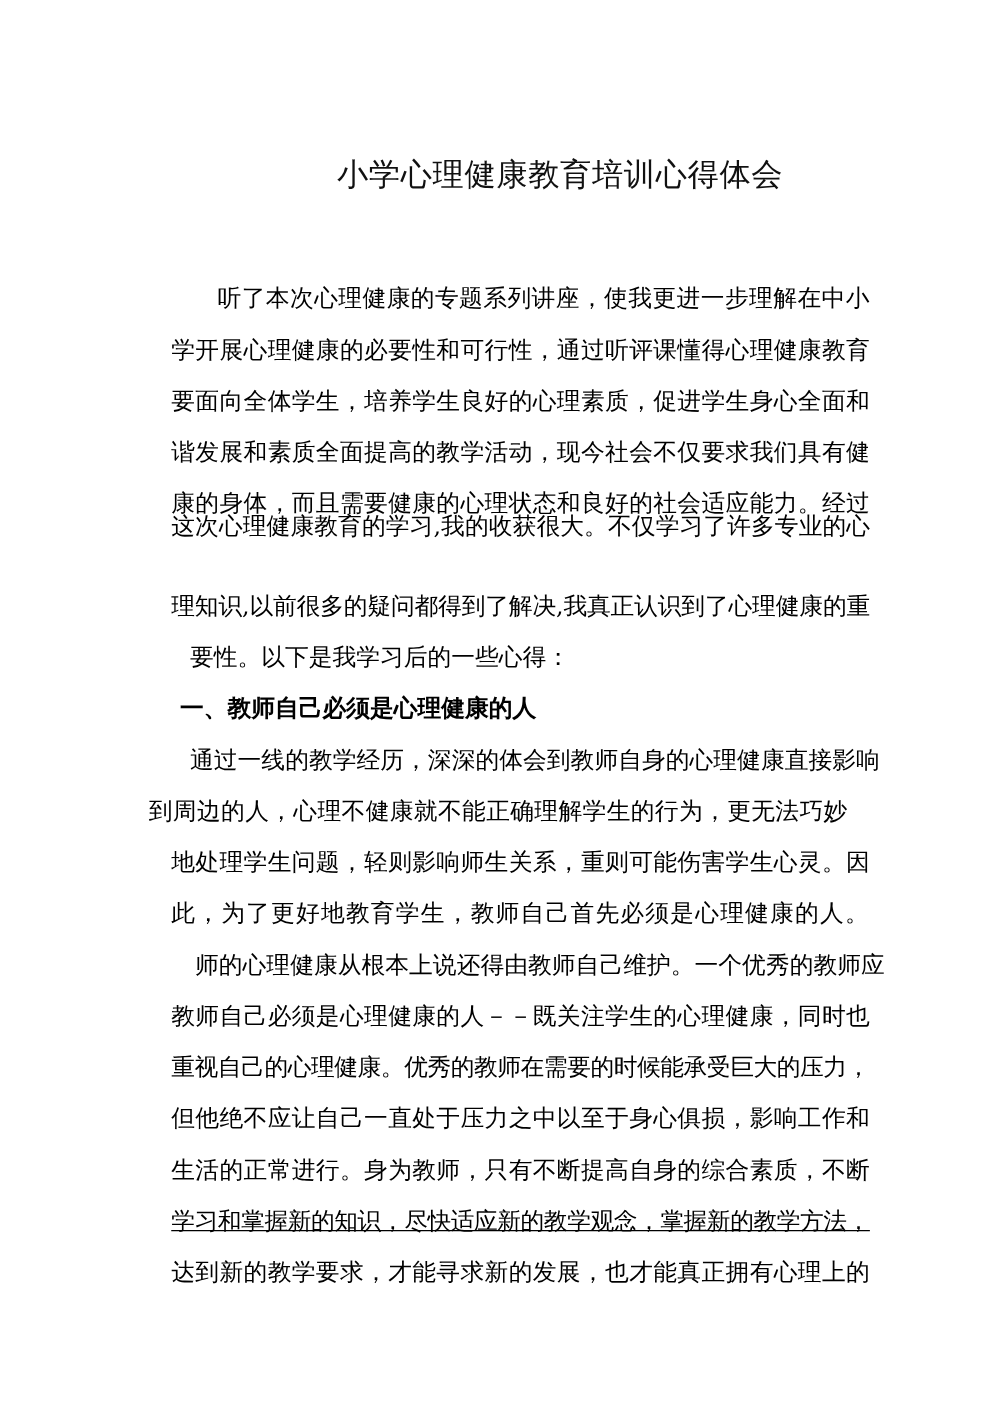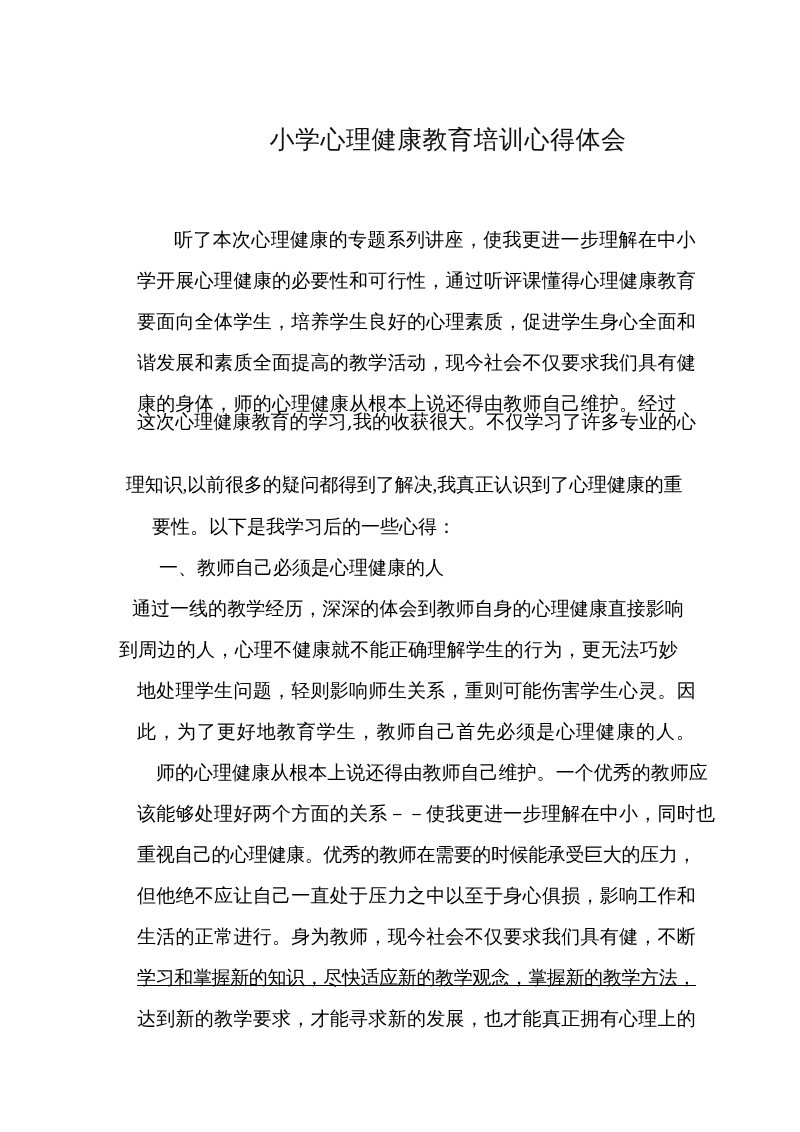--- a/index.html
+++ b/index.html
@@ -48,30 +48,30 @@
 </head>
 <body>
 
 <div class="page">
   <h1 class="title">小学心理健康教育培训心得体会</h1>
   <div id="body-lines">
       <p class="line" style="left: 158px; top: 210px; width: auto; letter-spacing: 0.33px;">听了本次心理健康的专题系列讲座，使我更进一步理解在中小</p>
       <p class="line" style="left: 121px; top: 251px; width: auto; letter-spacing: 0.28px;">学开展心理健康的必要性和可行性，通过听评课懂得心理健康教育</p>
       <p class="line" style="left: 121px; top: 292px; width: auto; letter-spacing: 0.28px;">要面向全体学生，培养学生良好的心理素质，促进学生身心全面和</p>
       <p class="line" style="left: 121px; top: 333px; width: auto; letter-spacing: 0.28px;">谐发展和素质全面提高的教学活动，现今社会不仅要求我们具有健</p>
-      <p class="line" style="left: 121px; top: 374px; width: auto; letter-spacing: 0.28px;">康的身体，师的心理健康从根本上说还得由教师自己维护。经过</p>
+      <p class="line" style="left: 121px; top: 374px; width: auto; letter-spacing: 0.28px;">康的身体，而且需要健康的心理状态和良好的社会适应能力。经过</p>
       <p class="line" style="left: 121px; top: 392px; width: auto; letter-spacing: 0.07px;">这次心理健康教育的学习,我的收获很大。不仅学习了许多专业的心</p>
-      <p class="line" style="left: 110px; top: 456px; width: auto; letter-spacing: -0.13px; font-family: Liberation Serif, serif;">理知识,以前很多的疑问都得到了解决,我真正认识到了心理健康的重</p>
+      <p class="line" style="left: 121px; top: 456px; width: auto; letter-spacing: -0.13px;">理知识,以前很多的疑问都得到了解决,我真正认识到了心理健康的重</p>
       <p class="line" style="left: 136px; top: 497px;">要性。以下是我学习后的一些心得：</p>
-      <p class="line" style="left: 143px; top: 538px;">一、教师自己必须是心理健康的人</p>
-      <p class="line" style="left: 116px; top: 579px; width: auto; letter-spacing: 0.03px;">通过一线的教学经历，深深的体会到教师自身的心理健康直接影响</p>
+      <p class="line" style="left: 128px; top: 538px; font-weight: bold;">一、教师自己必须是心理健康的人</p>
+      <p class="line" style="left: 136px; top: 579px; width: auto; letter-spacing: 0.03px;">通过一线的教学经历，深深的体会到教师自身的心理健康直接影响</p>
       <p class="line" style="left: 103px; top: 620px; width: auto; letter-spacing: 0.28px;">到周边的人，心理不健康就不能正确理解学生的行为，更无法巧妙</p>
       <p class="line" style="left: 121px; top: 661px; width: auto; letter-spacing: 0.28px;">地处理学生问题，轻则影响师生关系，重则可能伤害学生心灵。因</p>
       <p class="line" style="left: 121px; top: 702px; width: auto; letter-spacing: 0.96px;">此，为了更好地教育学生，教师自己首先必须是心理健康的人。</p>
       <p class="line" style="left: 140px; top: 743px; width: auto; letter-spacing: 0.03px;">师的心理健康从根本上说还得由教师自己维护。一个优秀的教师应</p>
-      <p class="line" style="left: 121px; top: 784px; width: auto; letter-spacing: 0.28px;">该能够处理好两个方面的关系－－使我更进一步理解在中小，同时也</p>
+      <p class="line" style="left: 121px; top: 784px; width: auto; letter-spacing: 0.28px;">教师自己必须是心理健康的人－－既关注学生的心理健康，同时也</p>
       <p class="line" style="left: 121px; top: 825px; width: auto; letter-spacing: -0.37px; text-align: center;">重视自己的心理健康。优秀的教师在需要的时候能承受巨大的压力，</p>
       <p class="line" style="left: 121px; top: 866px; width: auto; letter-spacing: 0.28px;">但他绝不应让自己一直处于压力之中以至于身心俱损，影响工作和</p>
-      <p class="line" style="left: 121px; top: 907px; width: auto; letter-spacing: 0.28px;">生活的正常进行。身为教师，现今社会不仅要求我们具有健，不断</p>
+      <p class="line" style="left: 121px; top: 907px; width: auto; letter-spacing: 0.28px;">生活的正常进行。身为教师，只有不断提高自身的综合素质，不断</p>
       <p class="line" style="left: 121px; top: 948px; width: auto; letter-spacing: -0.37px; text-decoration: underline;">学习和掌握新的知识，尽快适应新的教学观念，掌握新的教学方法，</p>
       <p class="line" style="left: 121px; top: 989px; width: auto; letter-spacing: 0.28px;">达到新的教学要求，才能寻求新的发展，也才能真正拥有心理上的</p>
     </div>
 </div>
 
 </body></html>

